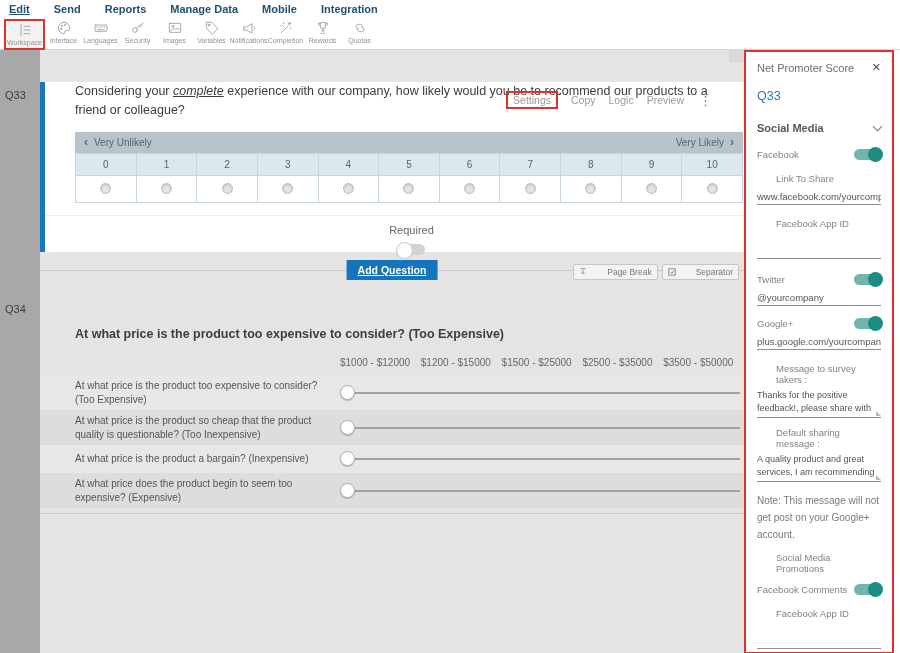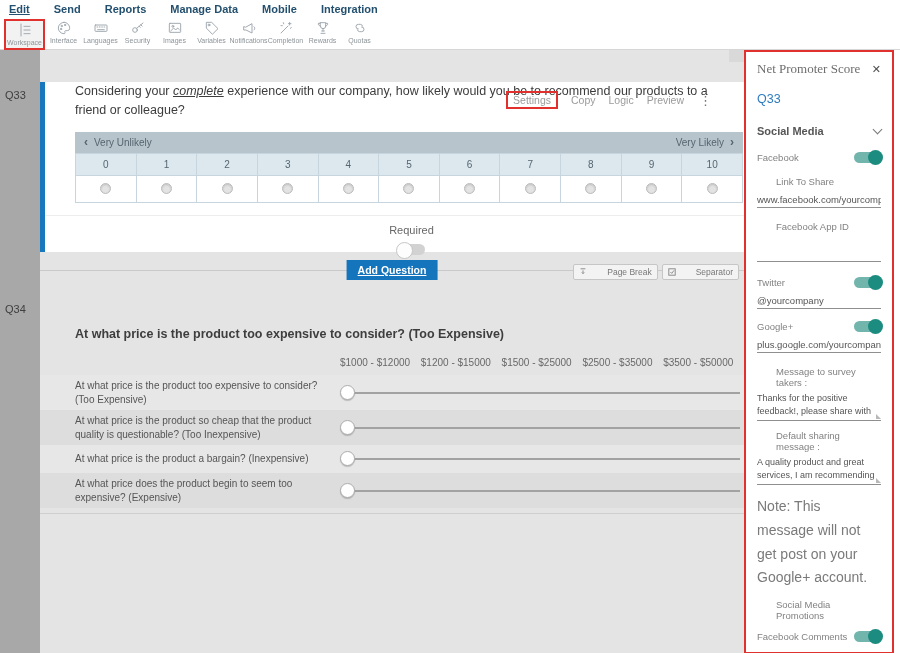--- a/index.html
+++ b/index.html
@@ -86,21 +86,21 @@
   .p-label { width:258px; font-size:10px; color:#555; line-height:1.35; padding:4px 0; }
   .slider { position:relative; width:404px; margin-left:7px; height:16px; }
   .slider .track { position:absolute; left:9px; right:4px; top:7px; border-top:2px solid #a2a2a2; }
   .slider .handle { position:absolute; left:0; top:0; width:15px; height:15px; border-radius:50%;
     background:#fff; border:1px solid #adadad; box-shadow:0 1px 1px rgba(0,0,0,.2); cursor:pointer; }
 
   
   .panel { width:150px; flex:none; background:#fff; border:2px solid #e0312e;
     padding:9px 11px; overflow:hidden; }
   .panel-head { display:flex; justify-content:space-between; align-items:center; }
-  .panel-title { font-size:13px; color:#6e6e6e;font-family:Liberation Serif, serif; }
+  .panel-title { font-size:11px; color:#6e6e6e; }
   .close-x { font-size:11px; font-weight:bold; color:#4c4c4c; cursor:pointer; }
   .q-link { margin-top:15px; font-size:12.5px; color:#2e7cc0; cursor:pointer; }
   .section-row { margin-top:19px; display:flex; justify-content:space-between; align-items:center;
     cursor:pointer; }
   .section-label { font-size:11px; color:#565656; font-weight:bold; }
   .chev { width:7px; height:7px; border-right:1.5px solid #777; border-bottom:1.5px solid #777;
     transform:rotate(45deg); margin-top:-4px; }
   .toggle-row { display:flex; justify-content:space-between; align-items:center; margin-top:15px; }
   .f-label { font-size:9.5px; color:#828282; }
   .p-field-label { margin-top:13px; font-size:9.5px; color:#828282;padding-left:19px; }
@@ -108,21 +108,21 @@
     background:transparent; font-size:9.5px; color:#555; padding:2px 0; margin-top:5px;
     font-family:inherit; }
   .p-input.gap { margin-top:14px; }
   .ta-wrap { position:relative; margin-top:4px; }
   .p-ta { display:block; width:100%; height:29px; border:none; border-bottom:1px solid #8f8f8f;
     background:transparent; resize:none; font-size:9px; color:#555; line-height:1.45;
     font-family:inherit; overflow:hidden; }
   .ta-grip { position:absolute; right:0; bottom:2px; width:0; height:0;
     border-left:5px solid transparent; border-bottom:5px solid #9a9a9a; opacity:.7;
     transform:rotate(90deg); }
-  .p-note { margin-top:10px; font-size:14px; color:#7a7a7a; line-height:1.7; }
+  .p-note { margin-top:10px; font-size:10px; color:#7a7a7a; line-height:1.7; }
 </style>
 </head>
 <body>
 
 <div class="menubar">
   <span class="menu-item active">Edit</span>
   <span class="menu-item">Send</span>
   <span class="menu-item">Reports</span>
   <span class="menu-item">Manage Data</span>
   <span class="menu-item">Mobile</span>

